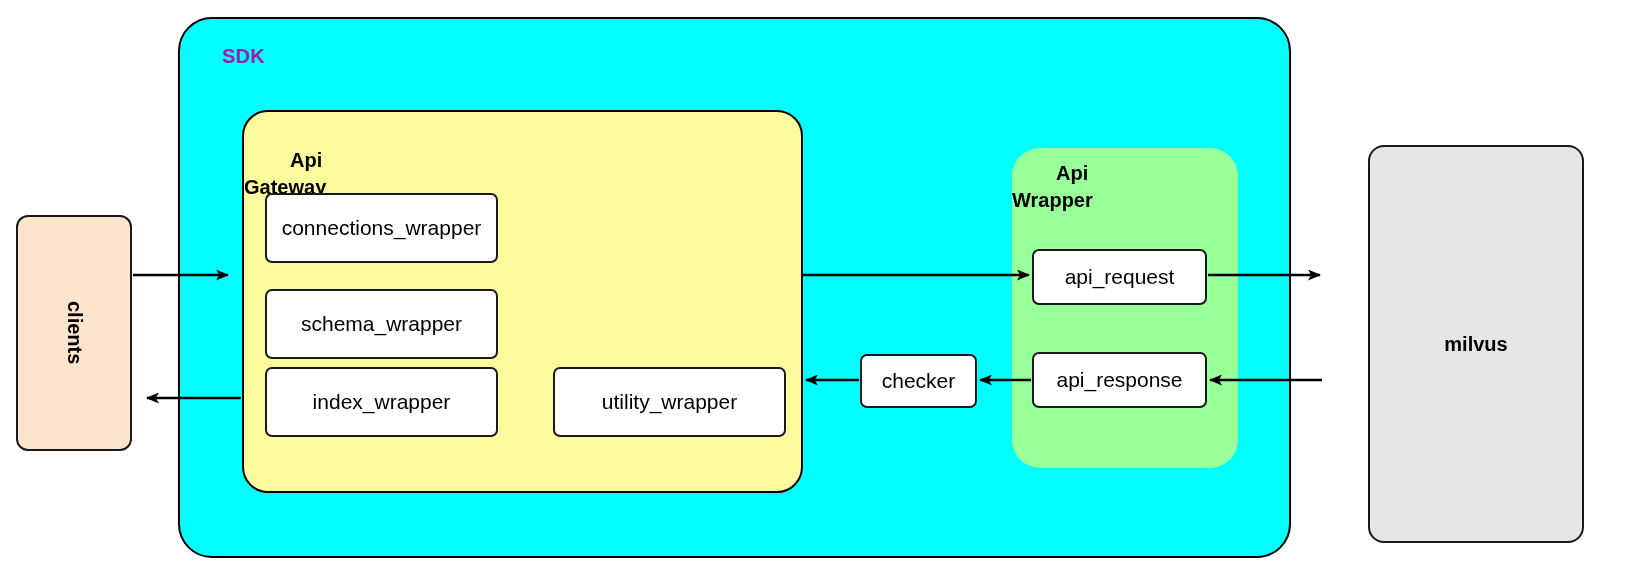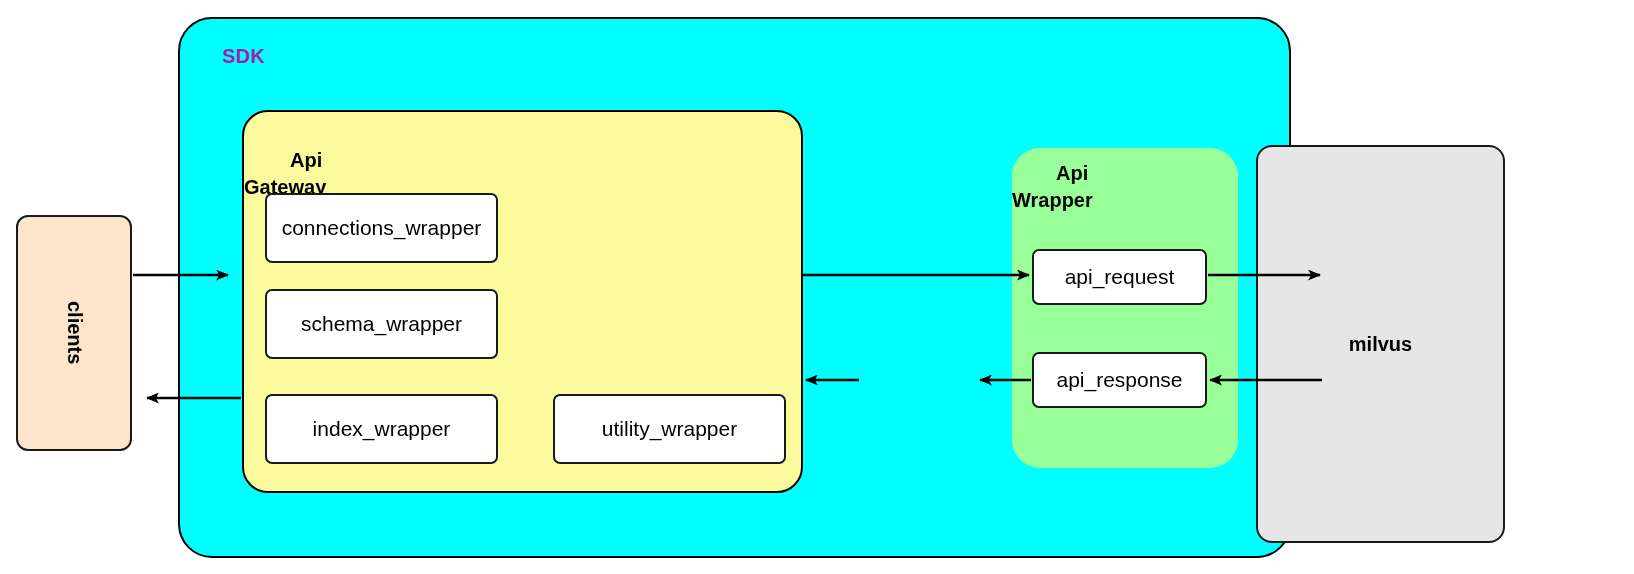--- a/index.html
+++ b/index.html
@@ -81,21 +81,21 @@
     border: 2px solid #1a1a1a;
     border-radius: 7px;
     font-size: 21px;
     color: #000000;
     font-weight: normal;
   }
   .w-left  { left: 265px; width: 233px; }
   .w-right { left: 553px; width: 233px; }
   .row1 { top: 193px; height: 70px; }
   .row2 { top: 289px; height: 70px; }
-  .row3 { top: 394px; height: 70px; }
+  .row3 { top: 367px; height: 70px; }
 
   
   #api-gateway-group {
     left: 1012px;
     top: 148px;
     width: 226px;
     height: 320px;
     background: #99ff99;
     border-radius: 28px;
     display: block;
@@ -141,23 +141,23 @@
     font-weight: bold;
     color: #000000;
     writing-mode: vertical-rl;
     text-orientation: mixed;
     transform: rotate(0deg);
     white-space: nowrap;
   }
 
   
   #milvus-box {
-    left: 1256px;
+    left: 1368px;
     top: 145px;
-    width: 249px;
+    width: 216px;
     height: 398px;
     background: #e6e6e6;
     border: 2px solid #1a1a1a;
     border-radius: 16px;
   }
   #milvus-label {
     font-size: 20px;
     font-weight: bold;
     color: #000000;
   }
@@ -196,20 +196,21 @@
   <div class="node" id="api-gateway-group">
     <div id="api-gateway-label">
       <span>Api</span>
       <span class="second-line">Wrapper</span>
     </div>
   </div>
 
   <div class="node leaf-box" id="api-response-box">api_response</div>
   <div class="node leaf-box" id="api-request-box">api_request</div>
 
+  <div class="node leaf-box" id="checker-box">checker</div>
 
   <div class="node" id="clients-box">
     <span id="clients-label">clients</span>
   </div>
 
   <div class="node" id="milvus-box">
     <span id="milvus-label">milvus</span>
   </div>
 
   <svg id="connectors" viewBox="0 0 1634 574" xmlns="http://www.w3.org/2000/svg">

